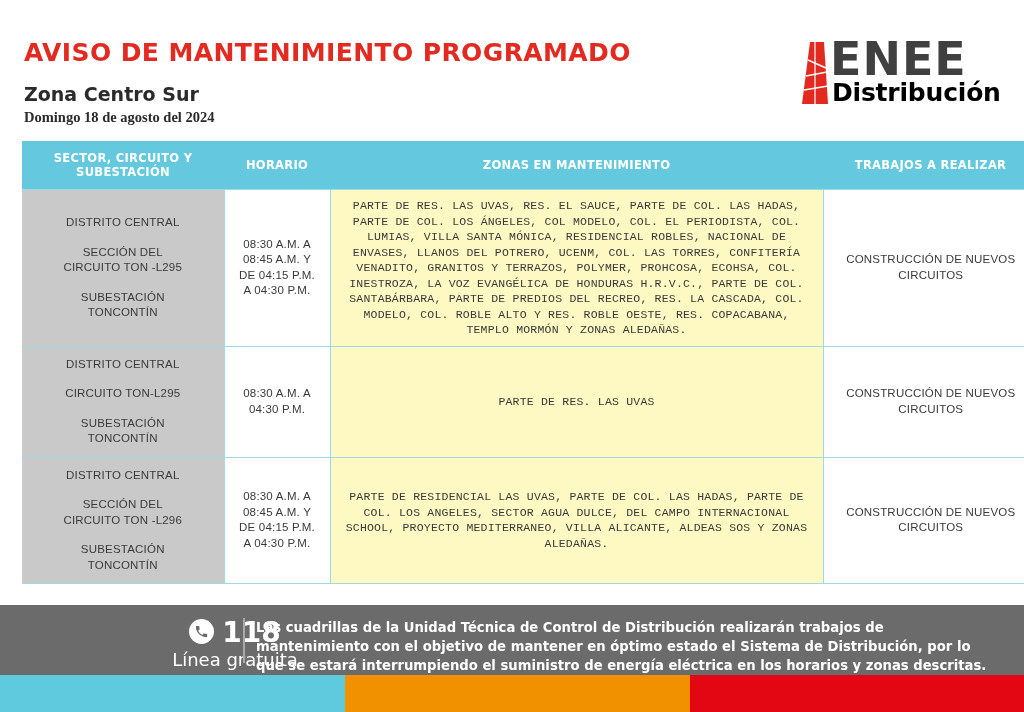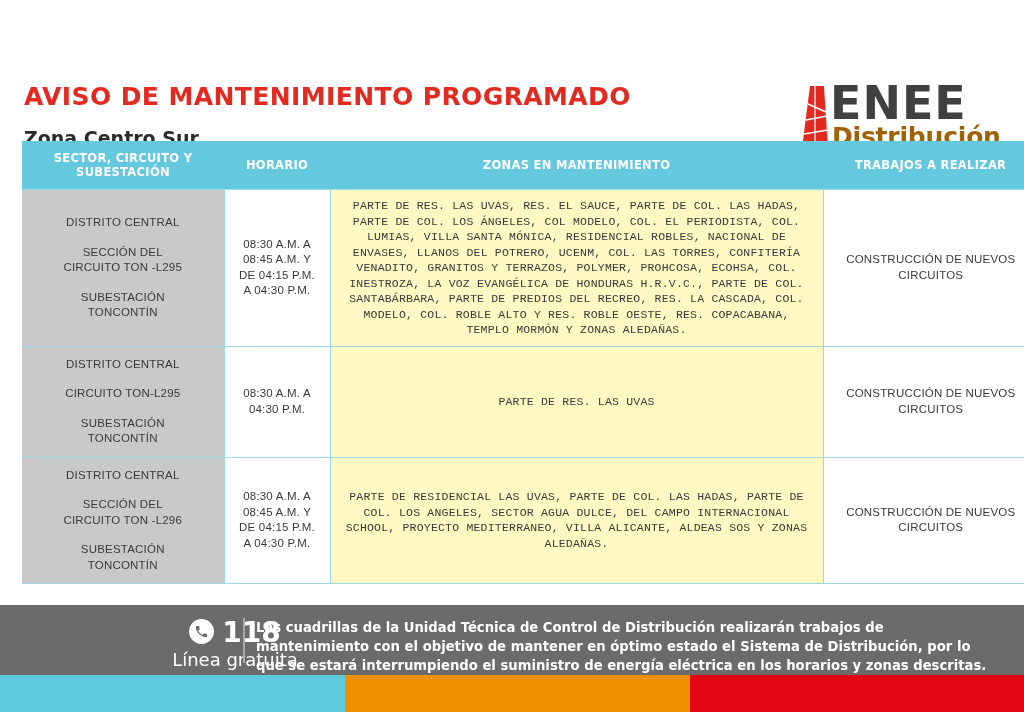--- a/index.html
+++ b/index.html
@@ -14,21 +14,20 @@
     overflow: hidden;
     position: relative;
   }
 
   
   .header {
     position: absolute;
     left: 0; top: 0;
     width: 1024px;
     height: 135px;
-    margin-top: 44px;
   }
   .title {
     position: absolute;
     left: 24px;
     top: 38px;
     font-size: 25px;
     font-weight: bold;
     letter-spacing: 0.4px;
     color: #E22A21;
     font-family: "DejaVu Sans", sans-serif;
@@ -80,21 +79,21 @@
     color: #404040;
     font-family: "DejaVu Sans", sans-serif;
     line-height: 46px;
   }
   .logo-dist {
     position: absolute;
     left: 36px;
     top: 40px;
     font-size: 25px;
     font-weight: bold;
-    color: #a16207;
+    color: #000000;
     font-family: "DejaVu Sans", sans-serif;
     line-height: 25px;
     letter-spacing: -0.2px;
   }
 
   
   .table {
     position: absolute;
     left: 22px;
     top: 141px;

